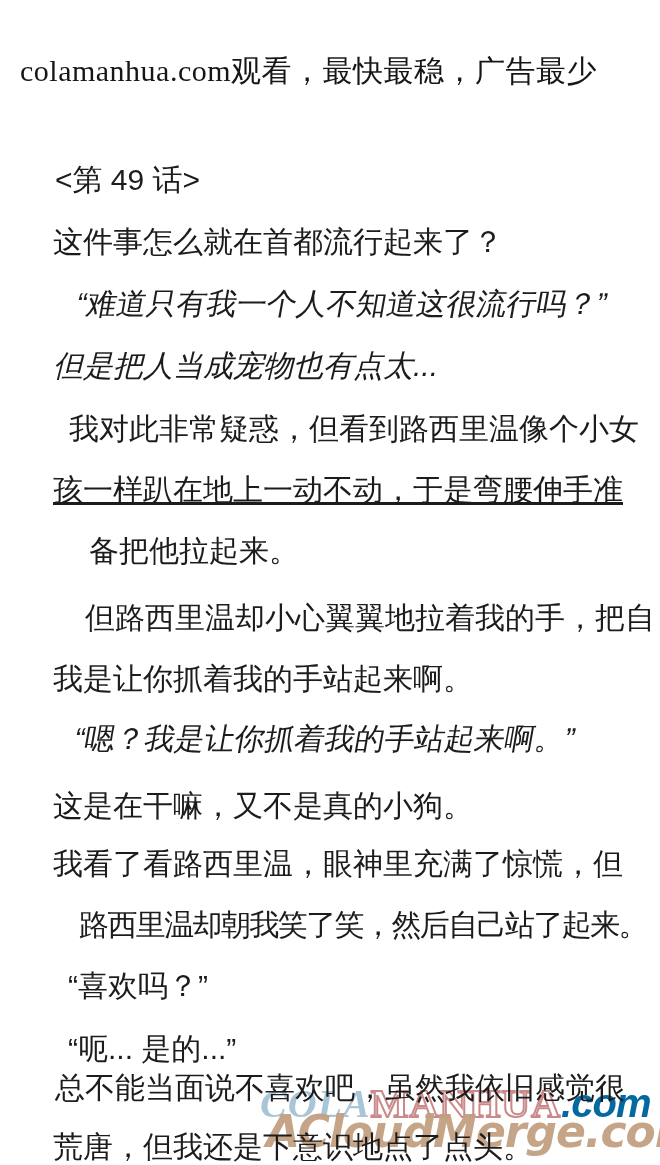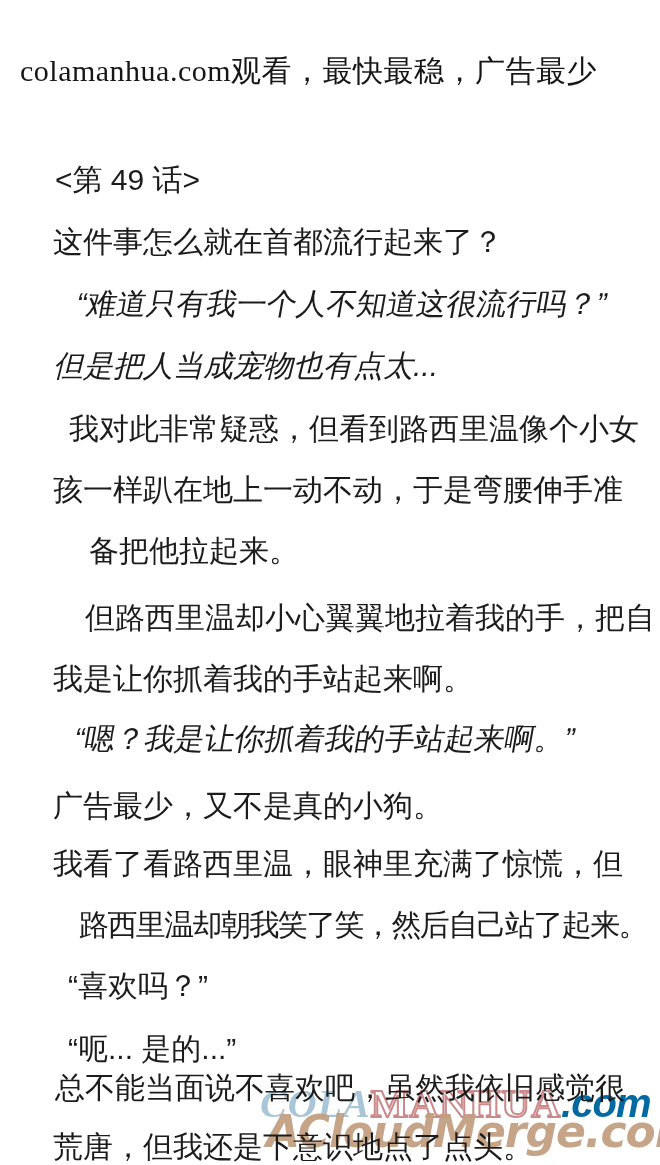--- a/index.html
+++ b/index.html
@@ -90,26 +90,26 @@
 <div class="page">
 
   <div class="site-header">colamanhua.com观看，最快最稳，广告最少</div>
 
   <div id="content-lines">
       <div class="text-line" style="left: 55px; top: 163px;">&lt;第 49 话&gt;</div>
       <div class="text-line" style="left: 53px; top: 225px;">这件事怎么就在首都流行起来了？</div>
       <div class="text-line italic" style="left: 74px; top: 287px;">“难道只有我一个人不知道这很流行吗？”</div>
       <div class="text-line" style="left: 53px; top: 349px; font-style: italic;">但是把人当成宠物也有点太...</div>
       <div class="text-line" style="left: 53px; top: 412px; margin-left: 16px;">我对此非常疑惑，但看到路西里温像个小女</div>
-      <div class="text-line" style="left: 53px; top: 473px;">孩一样趴在地上一动不动，于是弯腰伸手准</div>
+      <div class="text-line" style="left: 53px; top: 473px; text-decoration: underline;">孩一样趴在地上一动不动，于是弯腰伸手准</div>
       <div class="text-line" style="left: 53px; top: 534px; margin-left: 36px;">备把他拉起来。</div>
       <div class="text-line" style="left: 53px; top: 601px; margin-left: 32px;">但路西里温却小心翼翼地拉着我的手，把自</div>
       <div class="text-line" style="left: 53px; top: 662px;">我是让你抓着我的手站起来啊。</div>
       <div class="text-line italic" style="left: 72px; top: 722px;">“嗯？我是让你抓着我的手站起来啊。”</div>
-      <div class="text-line" style="left: 53px; top: 789px;">广告最少，又不是真的小狗。</div>
+      <div class="text-line" style="left: 53px; top: 789px;">这是在干嘛，又不是真的小狗。</div>
       <div class="text-line" style="left: 53px; top: 847px;">我看了看路西里温，眼神里充满了惊慌，但</div>
       <div class="text-line tight" style="left: 47px; top: 908px;">路西里温却朝我笑了笑，然后自己站了起来。</div>
       <div class="text-line" style="left: 68px; top: 969px;">“喜欢吗？”</div>
       <div class="text-line" style="left: 68px; top: 1032px;">“呃... 是的...”</div>
       <div class="text-line" style="left: 55px; top: 1071px;">总不能当面说不喜欢吧，虽然我依旧感觉很</div>
       <div class="text-line" style="left: 53px; top: 1130px;">荒唐，但我还是下意识地点了点头。</div>
     </div>
 
   <div class="watermark wm-line1">
     <span class="wm-cola" style="color: rgb(169, 198, 216);">COLA</span><span class="wm-manhua" style="color: rgba(255, 255, 255, 0.25); -webkit-text-stroke: 2px rgb(203, 138, 138);">MANHUA</span><span class="wm-com1" style="color: #0369a1;">.com</span>

